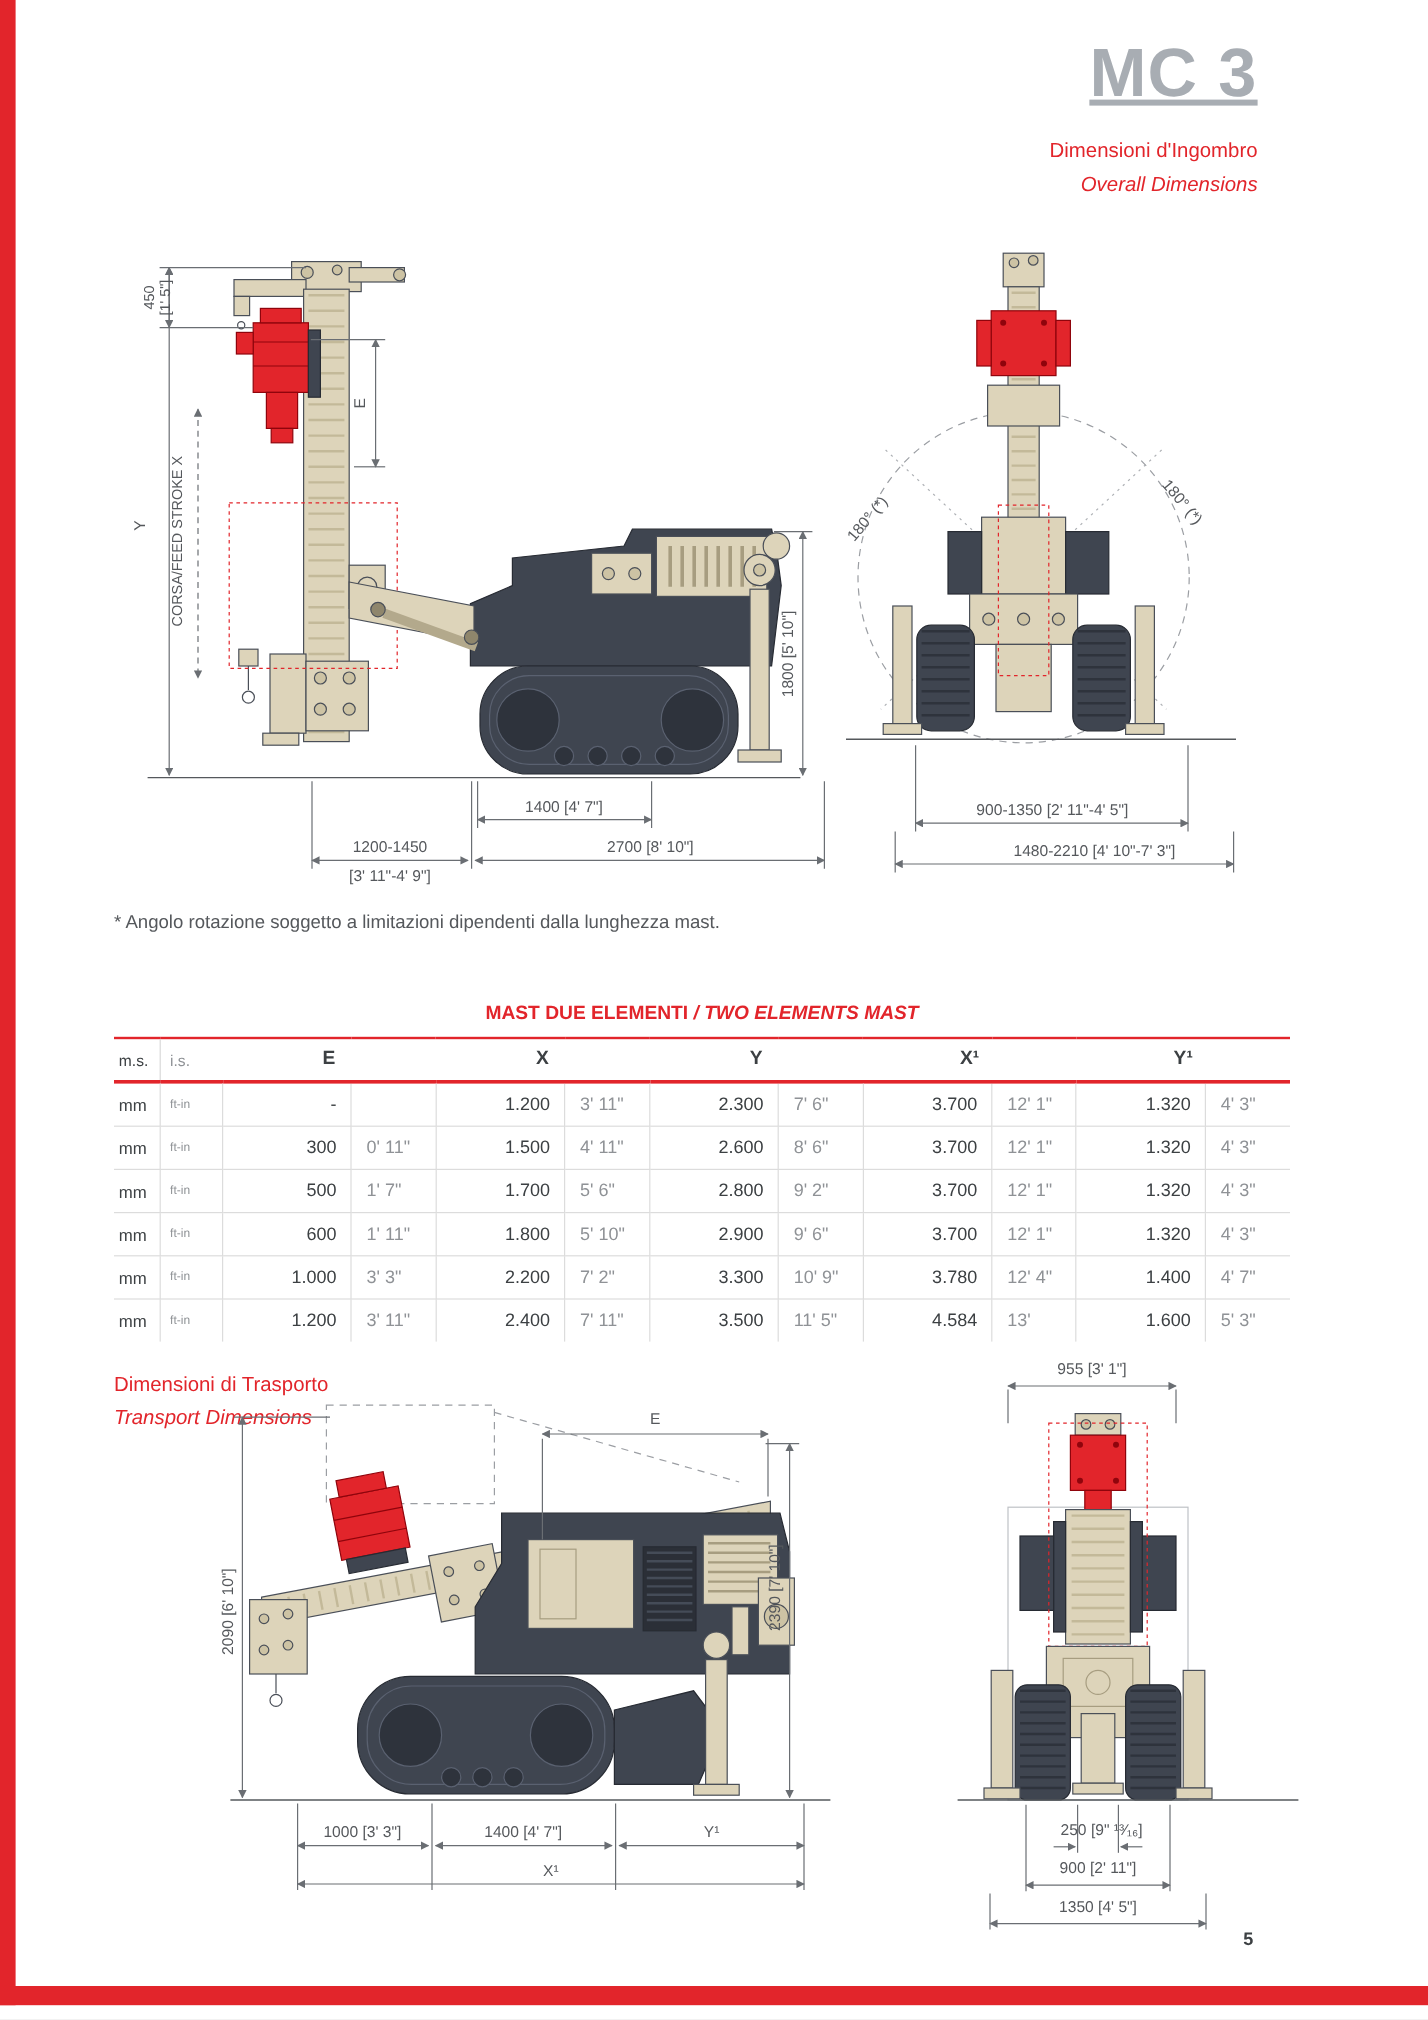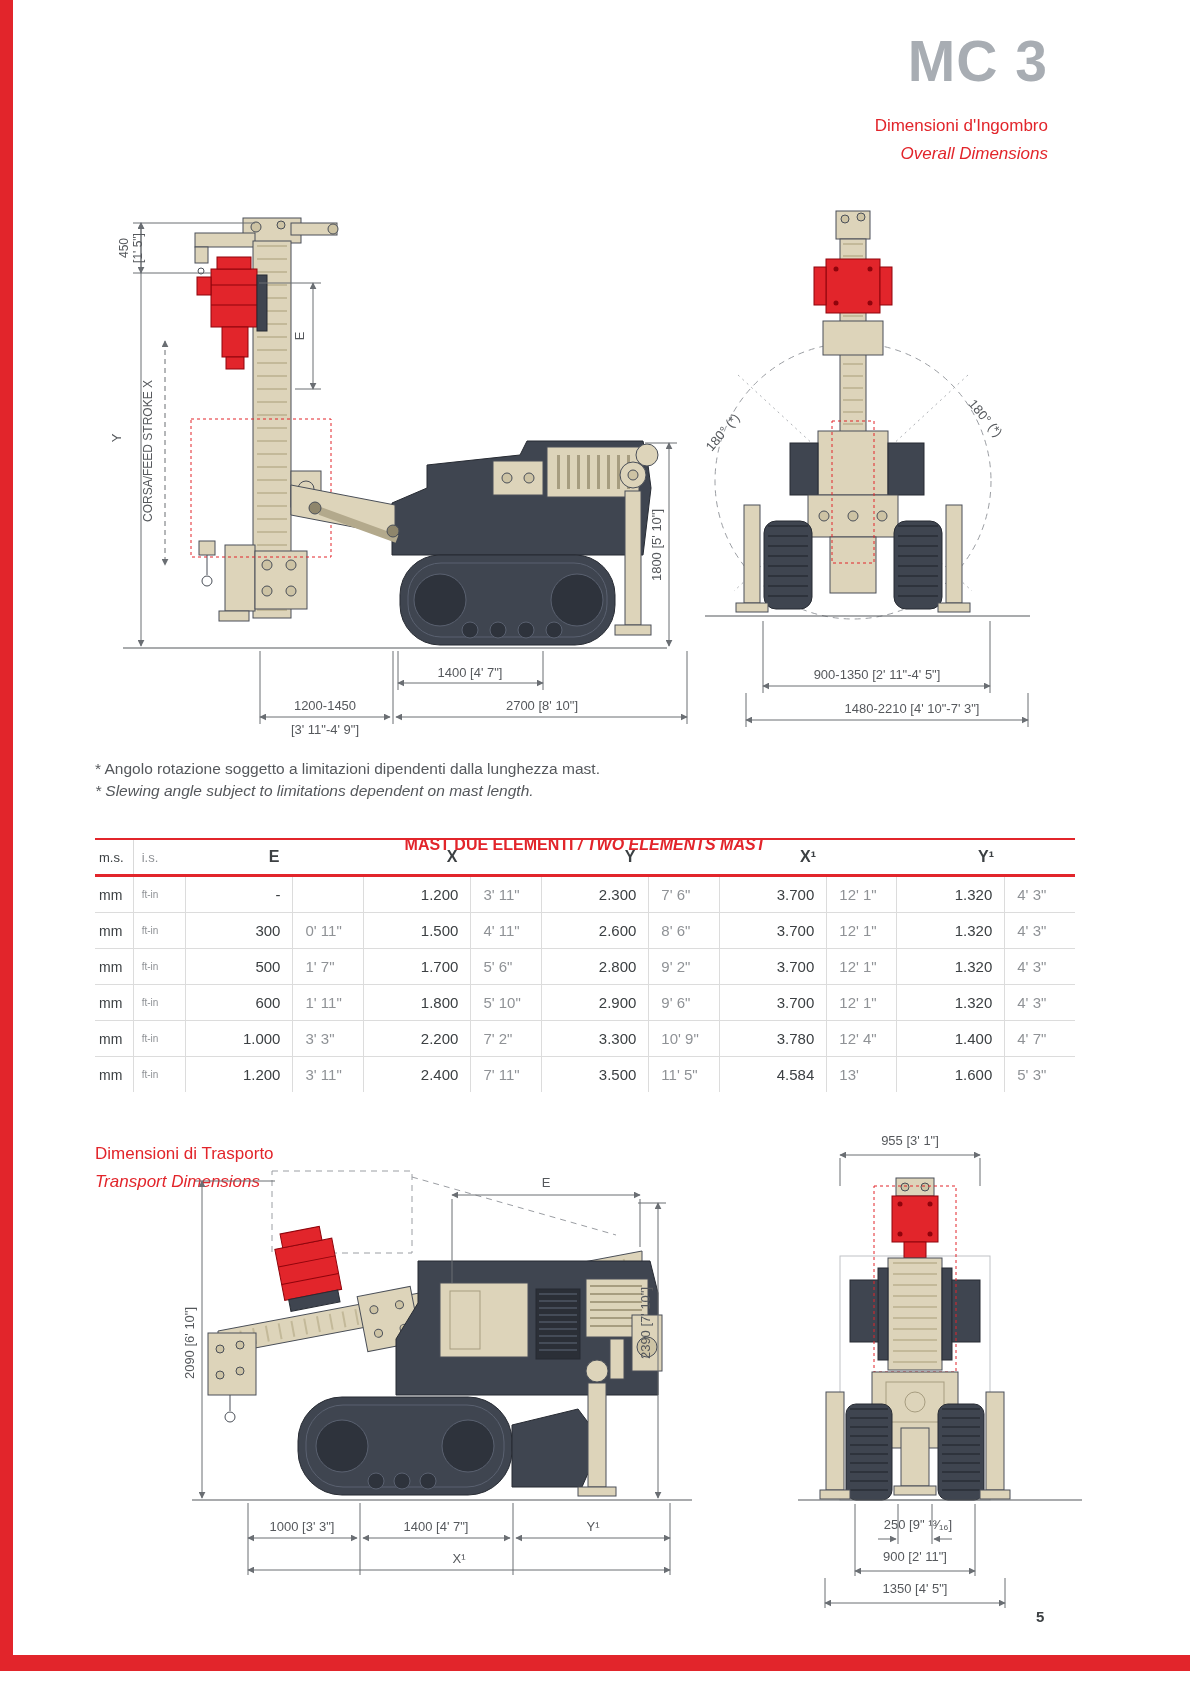--- a/index.html
+++ b/index.html
@@ -5,31 +5,31 @@
   :root{
     --red:#e2252b; --gray-title:#a8adb3; --ink:#3c4043; --soft:#8f9296;
     --dim:#55585c; --line:#6a6e73;
   }
   html,body{margin:0;padding:0;background:#e9e9e9;}
   #page{position:relative;width:1190px;height:1683px;background:#ffffff;overflow:hidden;
         font-family:"Liberation Sans",sans-serif;margin:0 auto;}
   .bar-left{position:absolute;left:0;top:0;width:13px;height:1671px;background:var(--red);}
   .bar-bottom{position:absolute;left:0;top:1655px;width:1190px;height:16px;background:var(--red);}
   #mc3{position:absolute;right:142px;top:28px;font-size:57px;font-weight:800;
-       color:var(--gray-title);letter-spacing:1px;}
+       color:var(--gray-title);letter-spacing:1px;text-decoration:underline;}
   .sec-head{color:var(--red);font-size:17px;line-height:28px;}
   .sec-head .en{font-style:italic;}
   #overall-head{position:absolute;right:142px;top:112px;text-align:right;}
   #transport-head{position:absolute;left:95px;top:1140px;text-align:left;}
   #footnotes{position:absolute;left:95px;top:758px;font-size:15.5px;color:var(--dim);line-height:22px;}
   #footnotes .en{font-style:italic;}
   #table-title{position:absolute;left:95px;top:836px;width:980px;text-align:center;
                color:var(--red);font-size:16px;font-weight:bold;}
   #table-title .en{font-style:italic;}
-  #spec-table{position:absolute;left:95px;top:838px;width:980px;border-collapse:collapse;}
+  #spec-table{position:absolute;left:95px;top:864px;width:980px;border-collapse:collapse;}
   #spec-table th{height:32px;border-top:2px solid var(--red);border-bottom:3px solid var(--red);}
   #spec-table th.ms{font-size:13px;color:var(--ink);text-align:left;padding-left:4px;font-weight:normal;border-right:1px solid #d9d9d9;}
   #spec-table th.is{font-size:13px;color:var(--soft);text-align:left;padding-left:8px;font-weight:normal;}
   #spec-table th.grp{font-size:16px;font-weight:bold;color:var(--ink);text-align:center;}
   #spec-table td{height:33px;border-bottom:1px solid #dcdcdc;border-right:1px solid #dcdcdc;font-size:15px;}
   #spec-table td:last-child{border-right:none;}
   #spec-table tbody tr:last-child td{border-bottom:none;}
   #spec-table td.ms{font-size:14px;color:var(--ink);padding-left:4px;}
   #spec-table td.is{font-size:10px;color:var(--soft);padding-left:8px;}
   #spec-table td.mm{text-align:right;color:var(--ink);padding-right:12px;}
@@ -228,21 +228,20 @@
       <text class="dim" x="187" y="486" text-anchor="middle">900-1350 [2' 11"-4' 5"]</text>
       <line x1="56" y1="500" x2="56" y2="534"></line>
       <line x1="338" y1="500" x2="338" y2="534"></line>
       <line x1="56" y1="527" x2="338" y2="527" marker-start="url(#dimarrow)" marker-end="url(#dimarrow)"></line>
       <text class="dim" x="222" y="520" text-anchor="middle">1480-2210 [4' 10"-7' 3"]</text>
     </g>
   </svg>
 
   <div id="footnotes">
     <div class="it">* Angolo rotazione soggetto a limitazioni dipendenti dalla lunghezza mast.</div>
-    <div class="en">* Slewing angle subject to limitations dependent on mast length.</div>
   </div>
 
   <div id="table-title">
     <span class="it">MAST DUE ELEMENTI</span>
     <span> </span>
     <span class="en">/ TWO ELEMENTS MAST</span>
   </div>
 
   <table id="spec-table">
     <colgroup>

